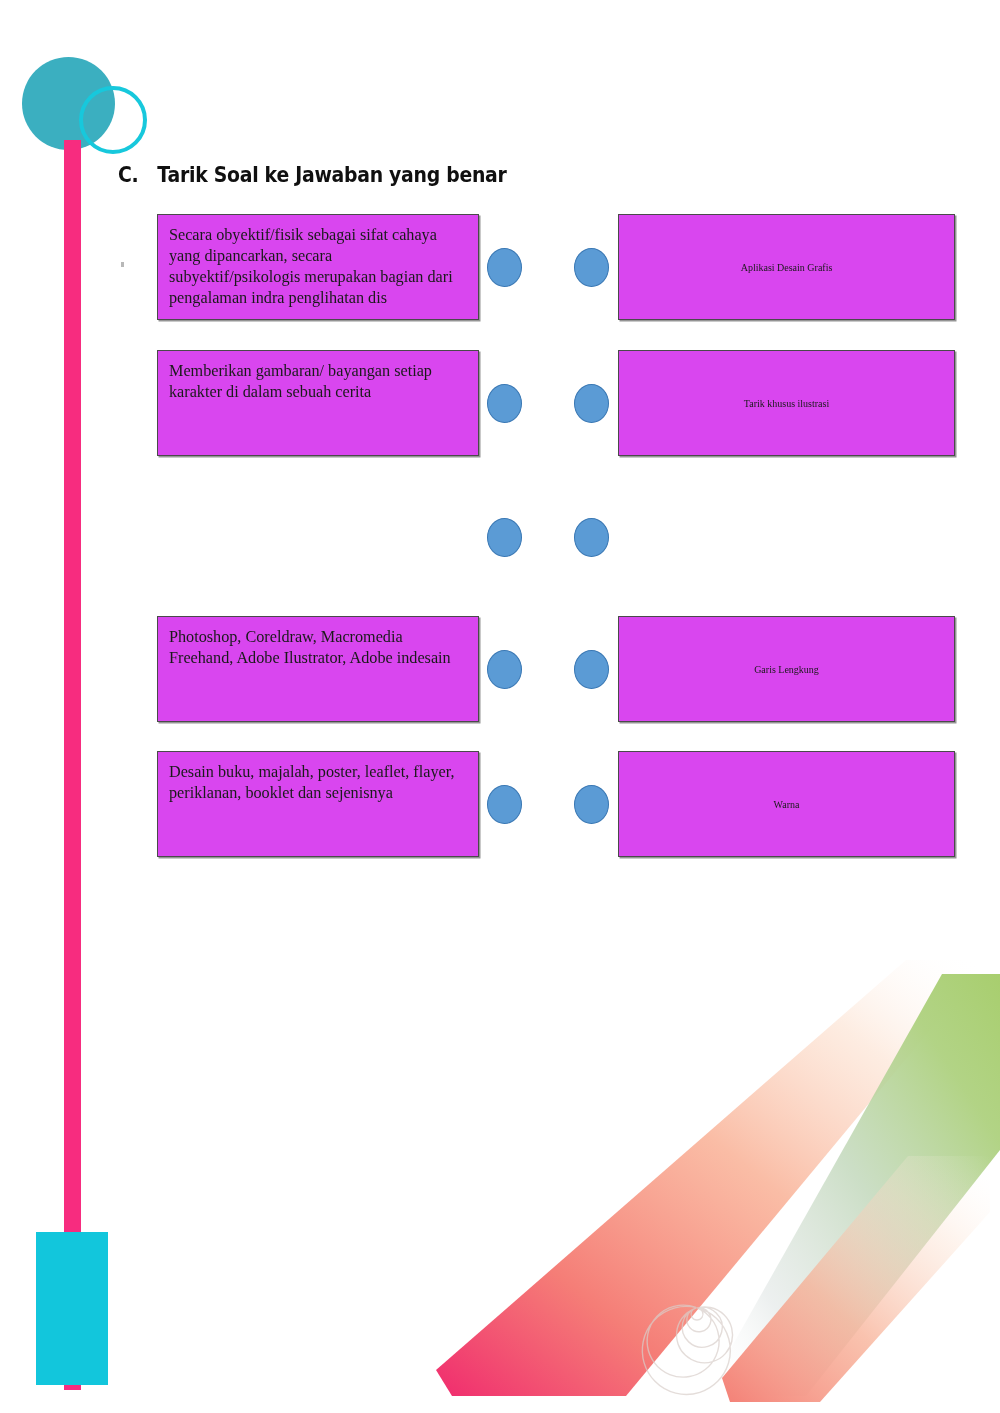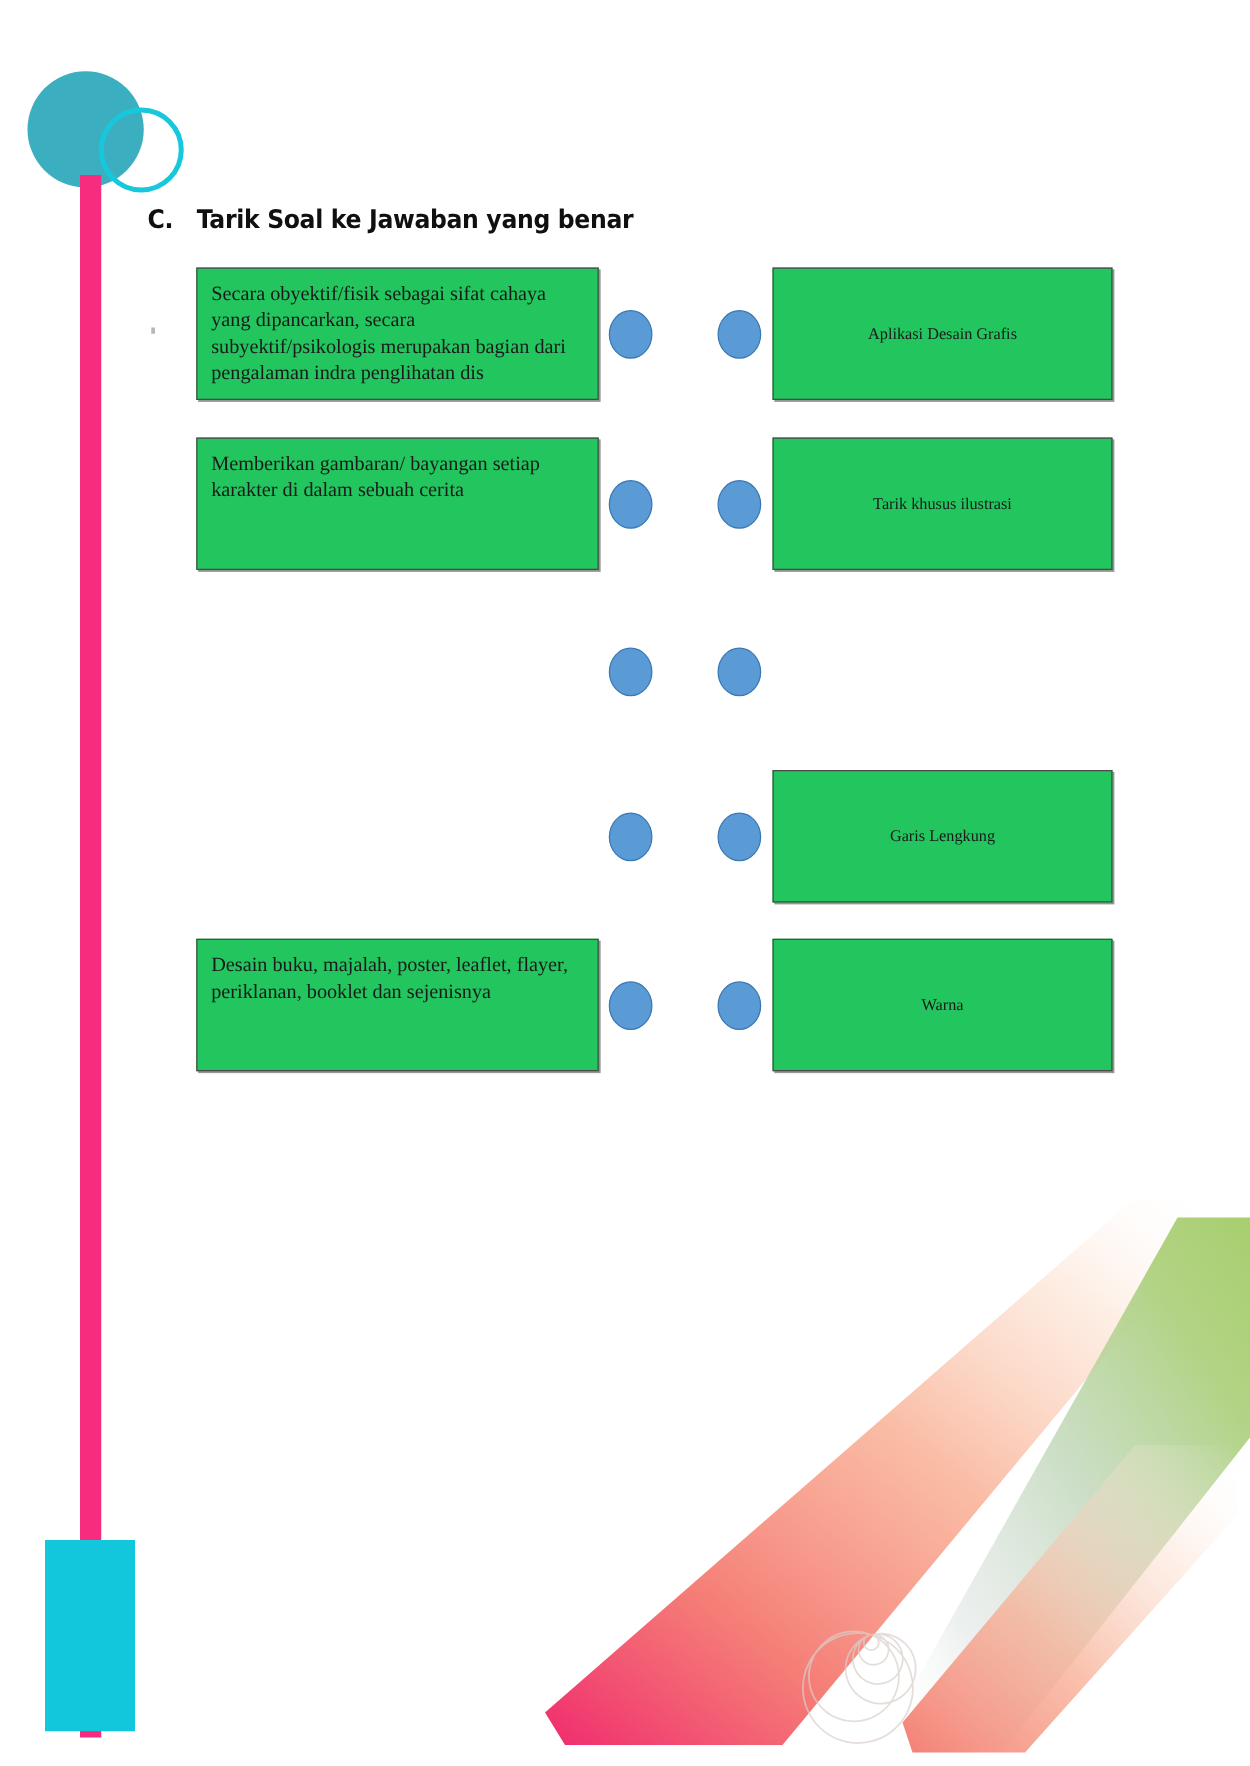--- a/index.html
+++ b/index.html
@@ -102,43 +102,43 @@
   .match-row {
     position: absolute;
     left: 0;
     width: 1000px;
     height: 106px;
   }
 
   .qbox, .abox {
     position: absolute;
     box-sizing: border-box;
-    background: #22c55e;
+    background: #d946ef;
     border: 1px solid #4a4a4a;
     box-shadow: 1.5px 1.5px 0 rgba(60,60,60,0.55);
   }
 
   .qbox {
     left: 157px;
     top: 0;
     width: 322px;
     height: 106px;
     padding: 10px 12px 0 11px;
     font-size: 16.2px;
     line-height: 1.29;
     color: #1a1a1a;
     text-align: left;
   }
 
   .abox {
     left: 618px;
     top: 0;
-    width: 272px;
+    width: 337px;
     height: 106px;
-    font-size: 13px;
+    font-size: 10px;
     line-height: 1.3;
     color: #1a1a1a;
     display: flex;
     align-items: center;
     justify-content: center;
     text-align: center;
     white-space: pre;
   }
 
   .dot {
@@ -188,20 +188,21 @@
     <div class="dot right"></div>
     <div class="abox">Tarik khusus ilustrasi</div>
   </div>
 
   <div class="match-row" id="row-2">
     <div class="dot left"></div>
     <div class="dot right"></div>
   </div>
 
   <div class="match-row" id="row-3">
+    <div class="qbox">Photoshop, Coreldraw, Macromedia Freehand, Adobe Ilustrator, Adobe indesain</div>
     <div class="dot left"></div>
     <div class="dot right"></div>
     <div class="abox">Garis Lengkung</div>
   </div>
 
   <div class="match-row" id="row-4">
     <div class="qbox">Desain buku, majalah, poster, leaflet, flayer, periklanan, booklet dan sejenisnya</div>
     <div class="dot left"></div>
     <div class="dot right"></div>
     <div class="abox">Warna</div>

